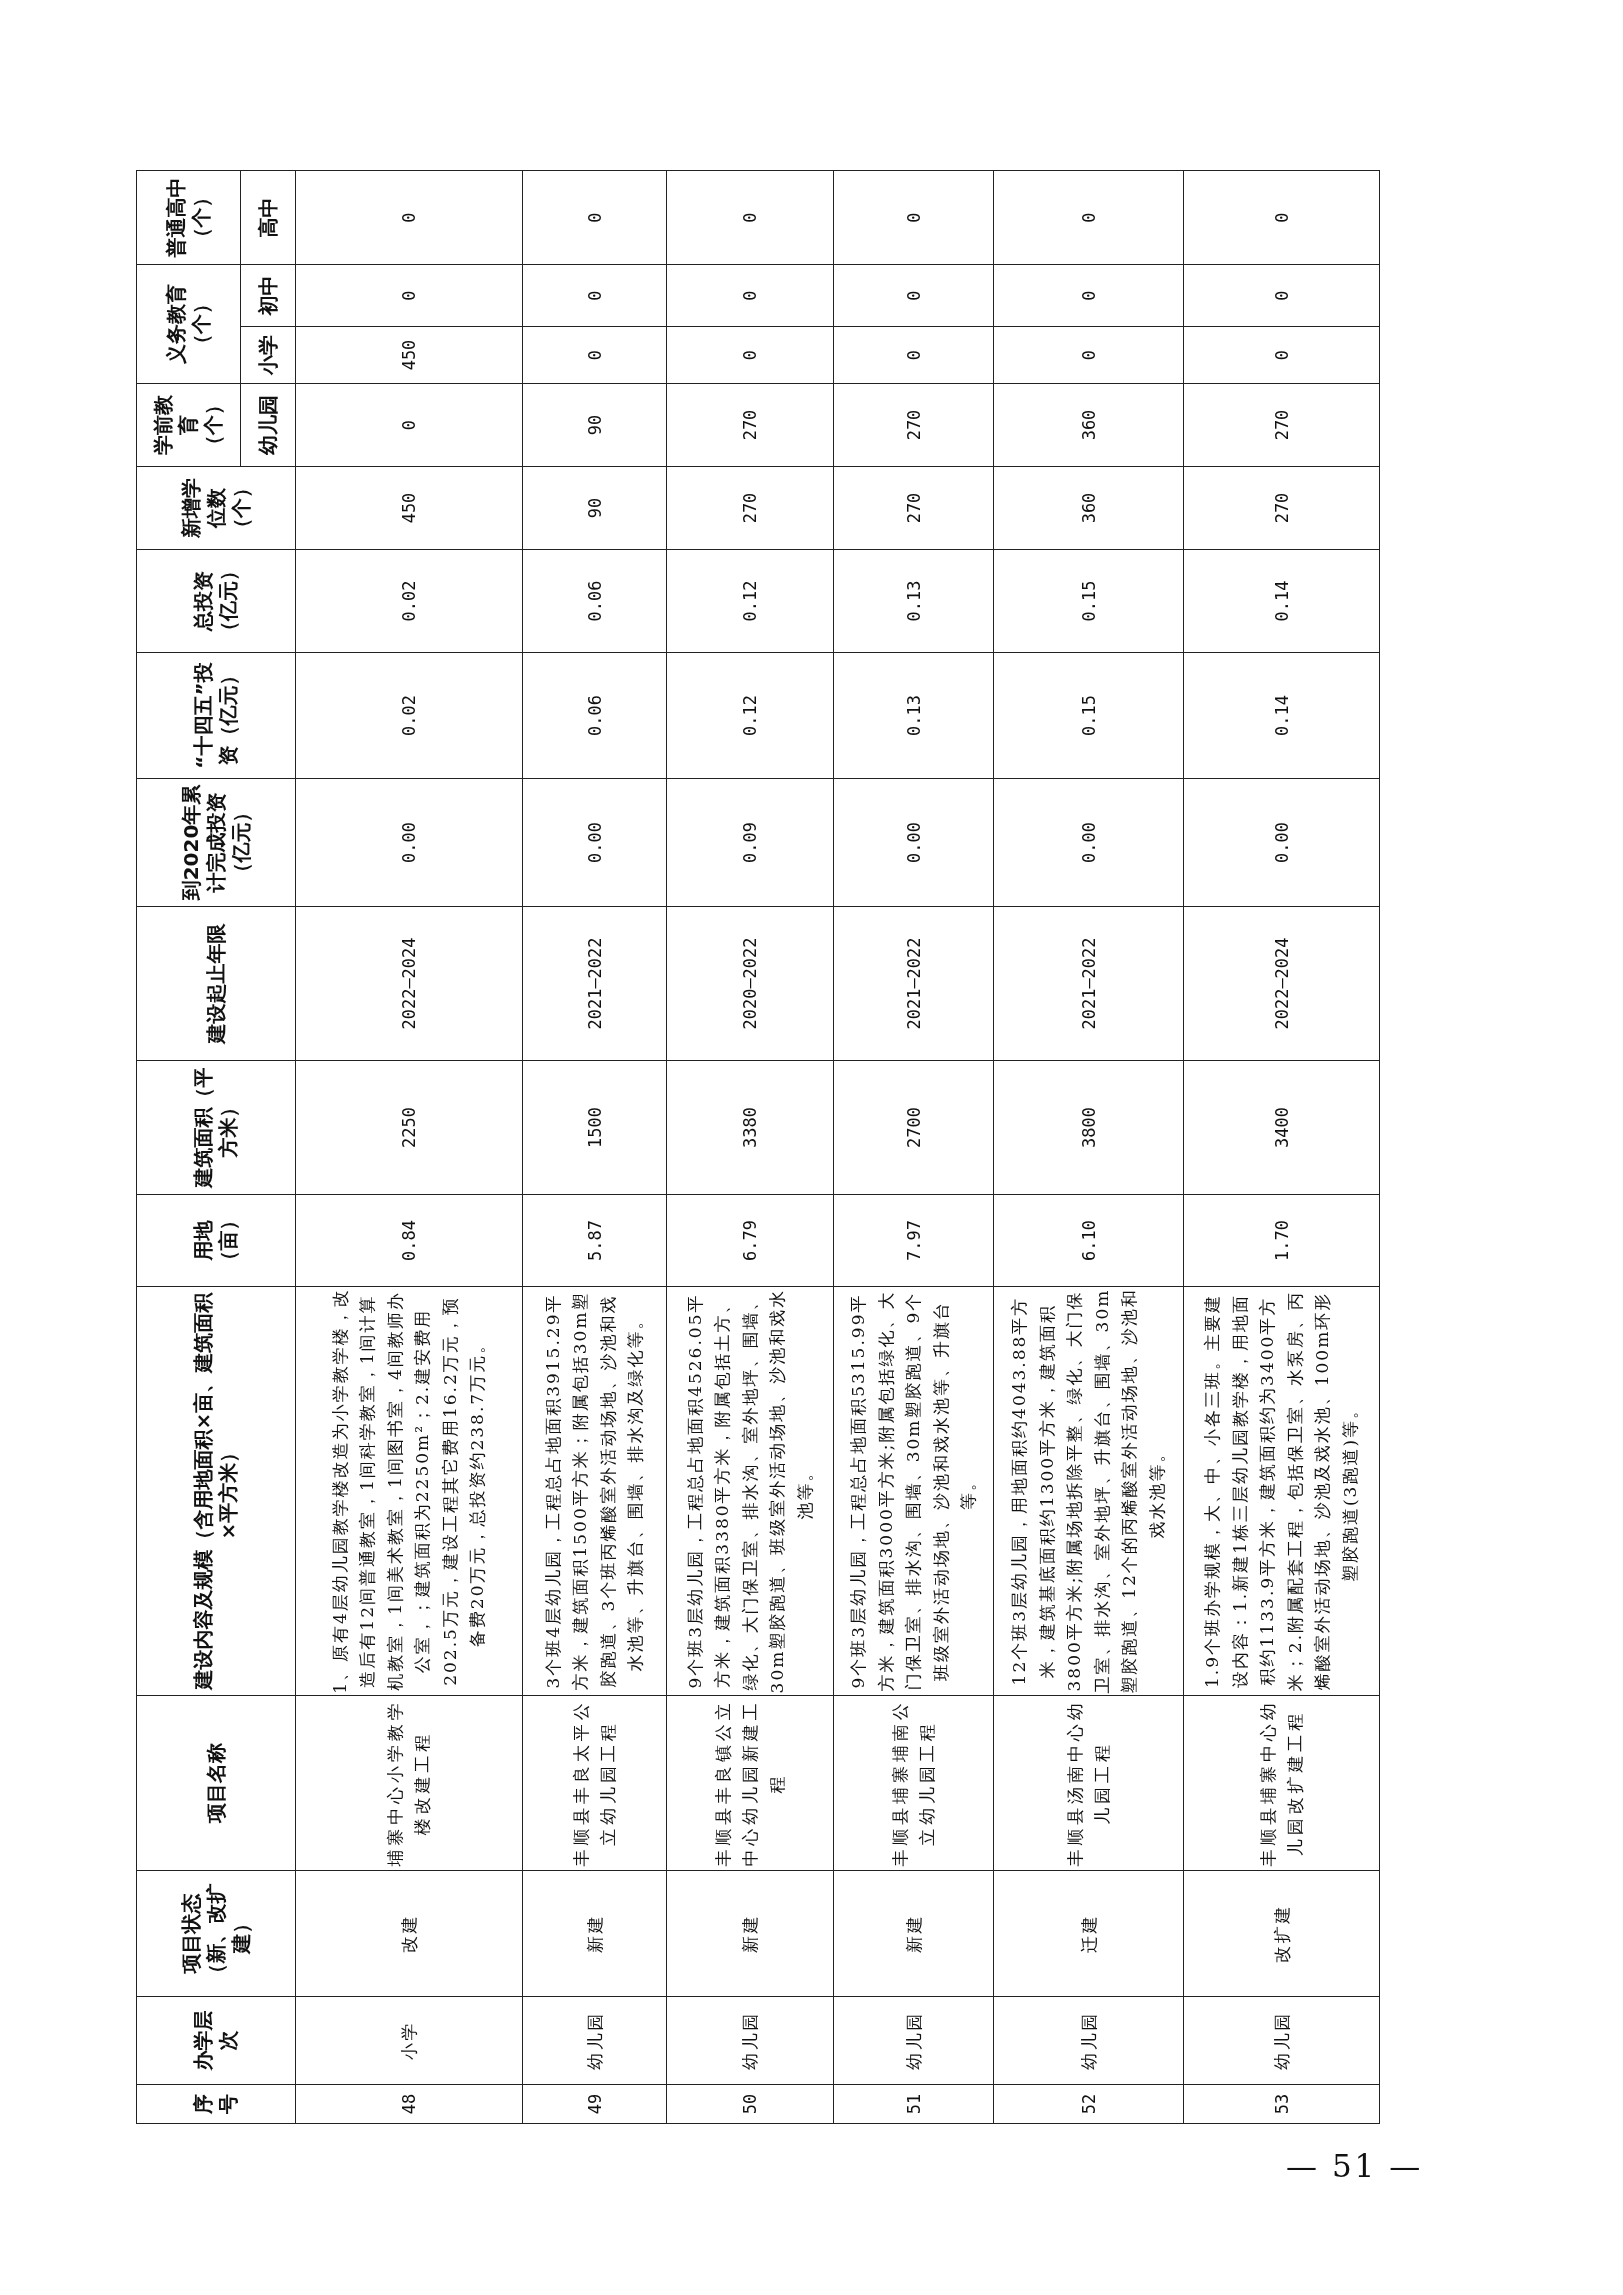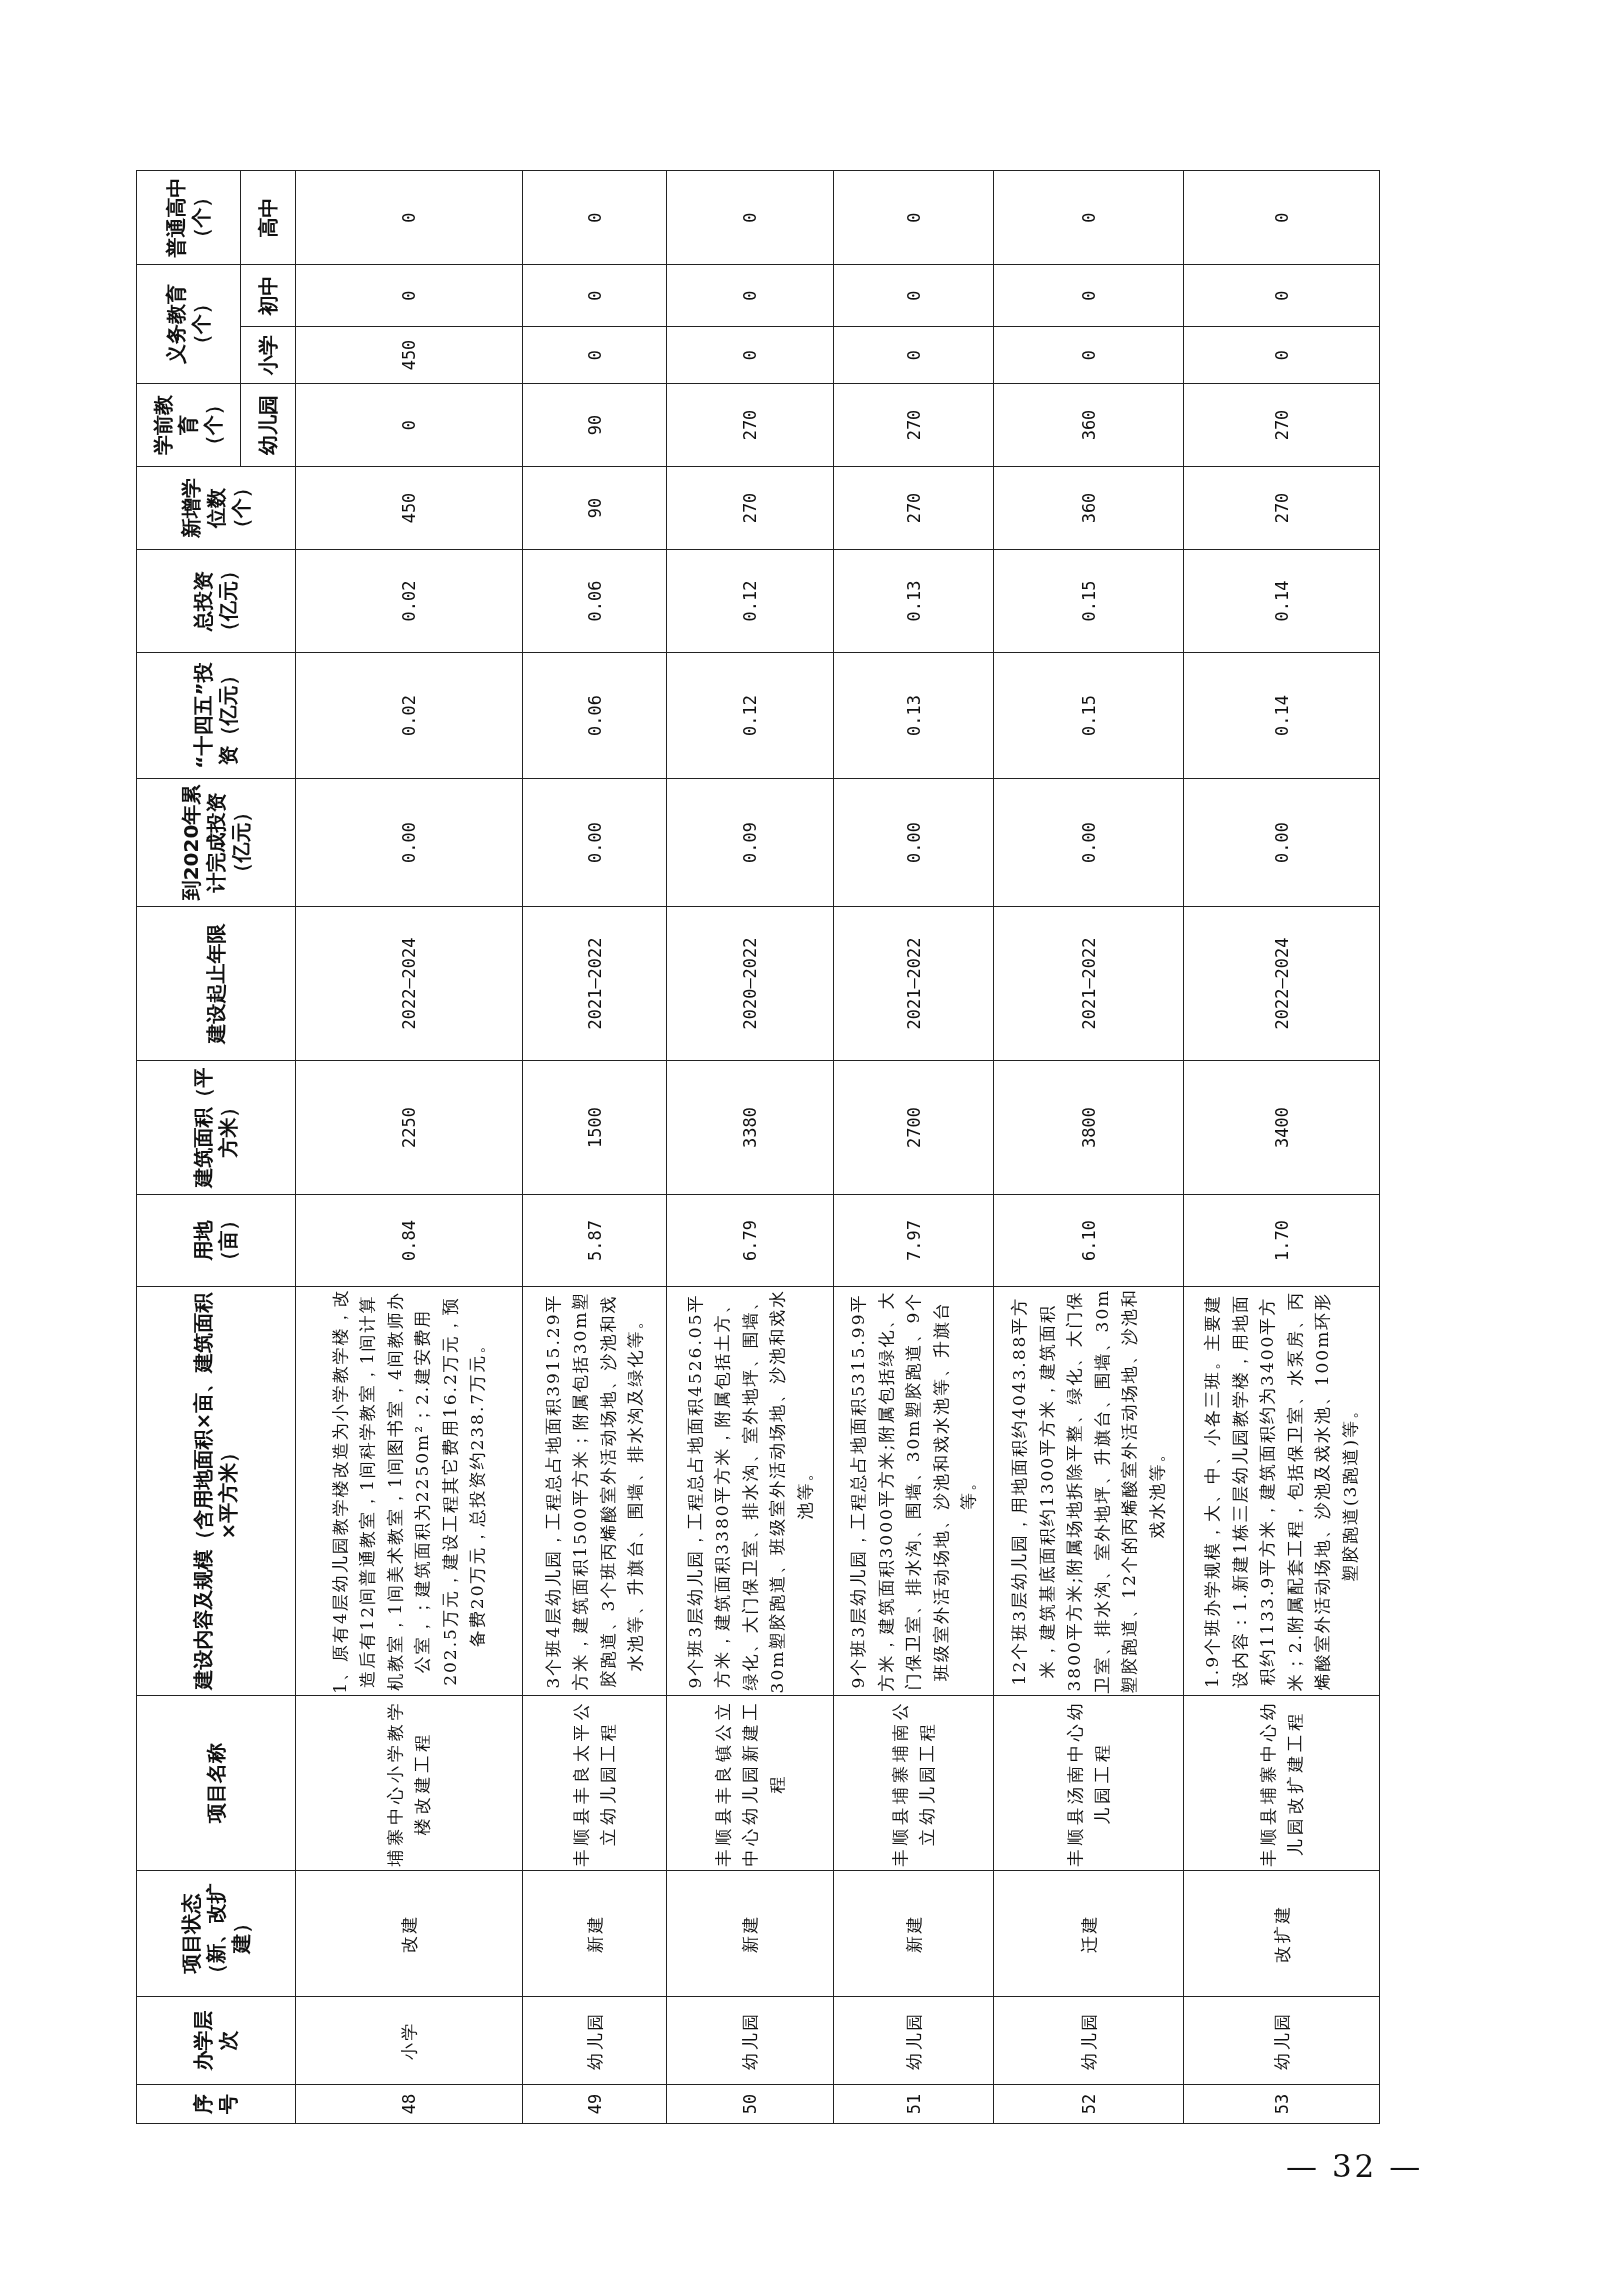--- a/index.html
+++ b/index.html
@@ -179,15 +179,15 @@
         <td class="num">270</td>
         <td class="num">270</td>
         <td class="num">0</td>
         <td class="num">0</td>
         <td class="num">0</td>
       </tr>
     </tbody>
       </table>
   </div>
 
-  <div class="footer">— 32 —</div>
+  <div class="footer">— 51 —</div>
 </div>
 
 
 </body></html>

